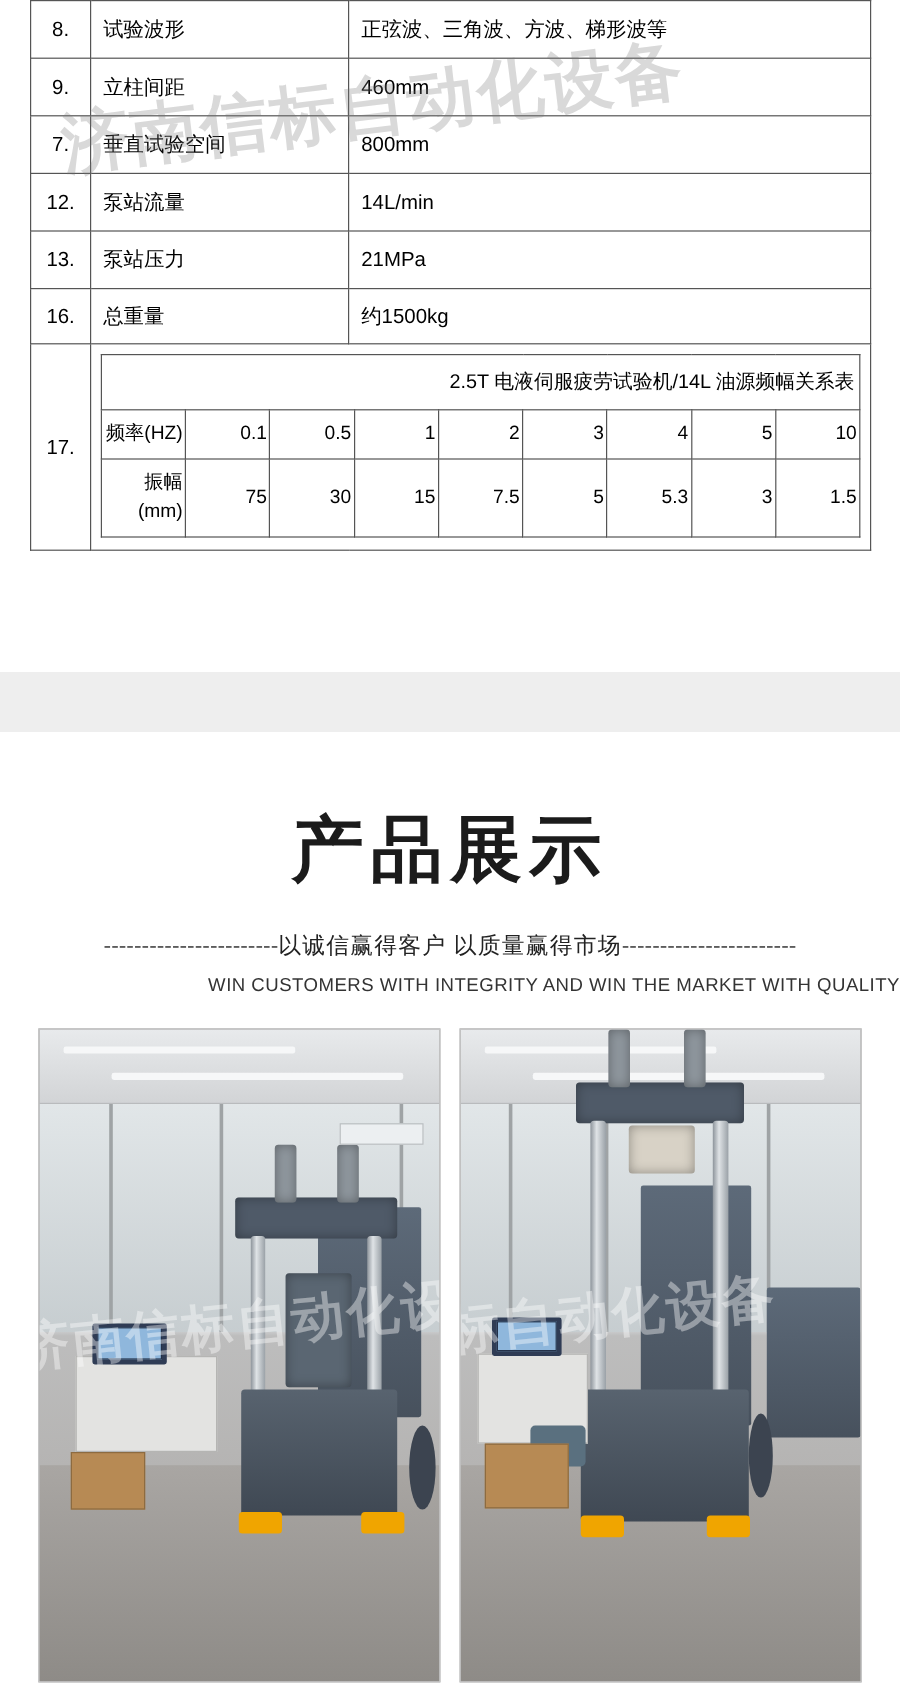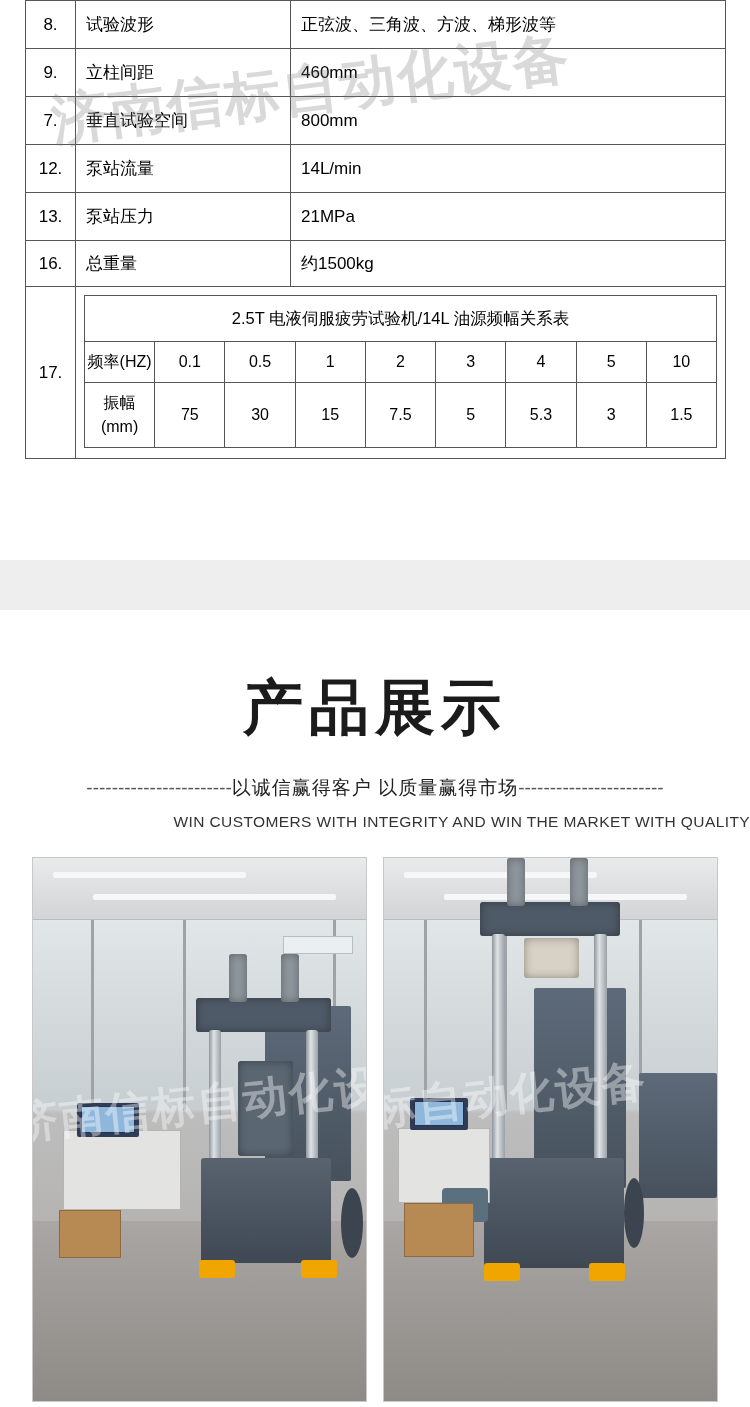--- a/index.html
+++ b/index.html
@@ -47,21 +47,21 @@
     padding: 8px 8px 10px 8px;
   }
   table.sub {
     width: 100%;
     border-collapse: collapse;
     table-layout: fixed;
     font-size: 16px;
   }
   table.sub td {
     border: 1px solid #555;
-    text-align: center;
+    text-align: right;
     padding: 8px 2px;
     height: 26px;
   }
   table.sub td.head-cell { width: 80px; }
   table.sub tr.title-row td {
     border: 1px solid #555;
     padding: 10px 4px;
     font-size: 16.5px;
   }
 

